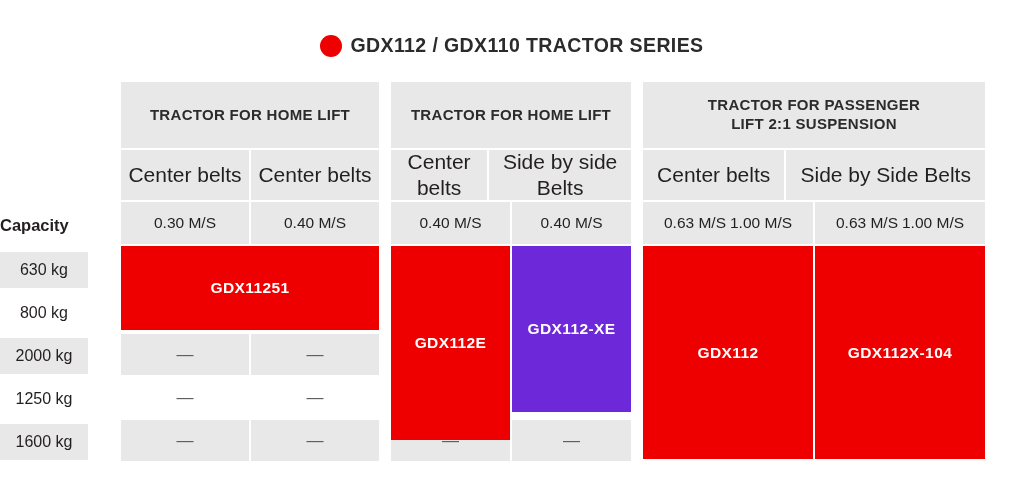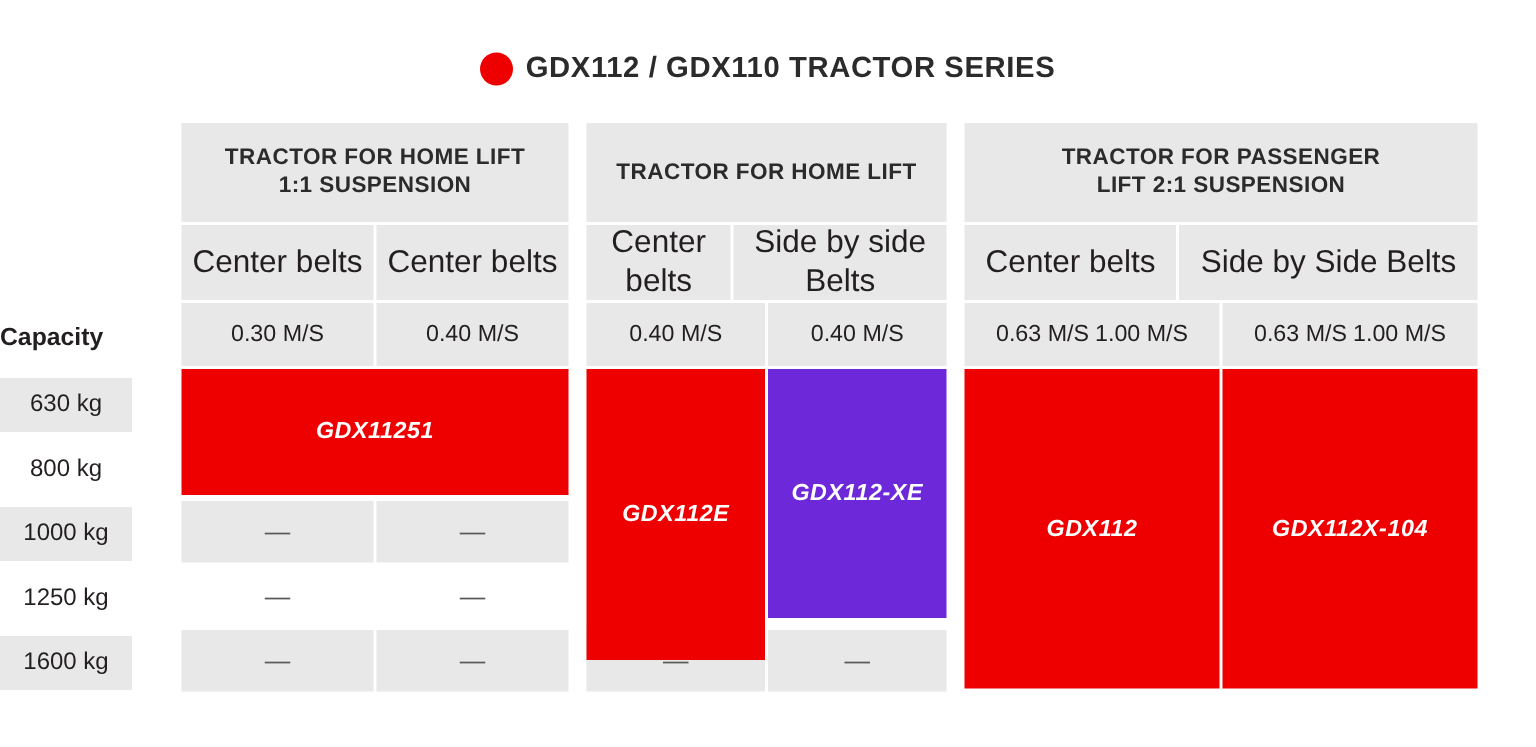--- a/index.html
+++ b/index.html
@@ -168,42 +168,40 @@
     background: #ef0000;
     display: flex;
     align-items: center;
     justify-content: center;
     color: #ffffff;
     font-weight: 700;
     font-size: 15.5px;
     letter-spacing: 0.4px;
     text-align: center;
     box-sizing: border-box;
-    font-style: italic;
   }
 </style>
 </head>
 <body>
 
 <div class="page">
 
   <div class="title-row">
     <div class="title-dot"></div>
     <div class="title-text">GDX112 / GDX110 TRACTOR SERIES</div>
   </div>
 
   <div class="grid">
 
     <div class="row">
       <div class="lbl-col"></div>
       <div class="grp grp-1">
         <div class="cell hdr-cell">
           <span>
             <span>TRACTOR FOR HOME LIFT</span><br>
-            <span>1:1 SUSPENSION</span>
           </span>
         </div>
       </div>
       <div class="gap-col"></div>
       <div class="grp grp-2">
         <div class="cell hdr-cell">
           <span>
             <span>TRACTOR FOR HOME LIFT</span><br>
           </span>
         </div>
@@ -301,21 +299,21 @@
             <div class="data-cell white" style="visibility: hidden;"></div>
           </div>
           <div class="gap-col"></div>
           <div class="grp grp-3">
             <div class="data-cell white" style="visibility: hidden;"></div>
             <div class="data-cell white" style="visibility: hidden;"></div>
           </div>
         </div>
         <div class="row body-row">
           <div class="lbl-col">
-            <div class="cap-cell">1000 kg</div>
+            <div class="cap-cell">2000 kg</div>
           </div>
           <div class="grp grp-1">
             <div class="data-cell">
               <span class="dash">—</span>
             </div>
             <div class="data-cell">
               <span class="dash">—</span>
             </div>
           </div>
           <div class="gap-col"></div>

